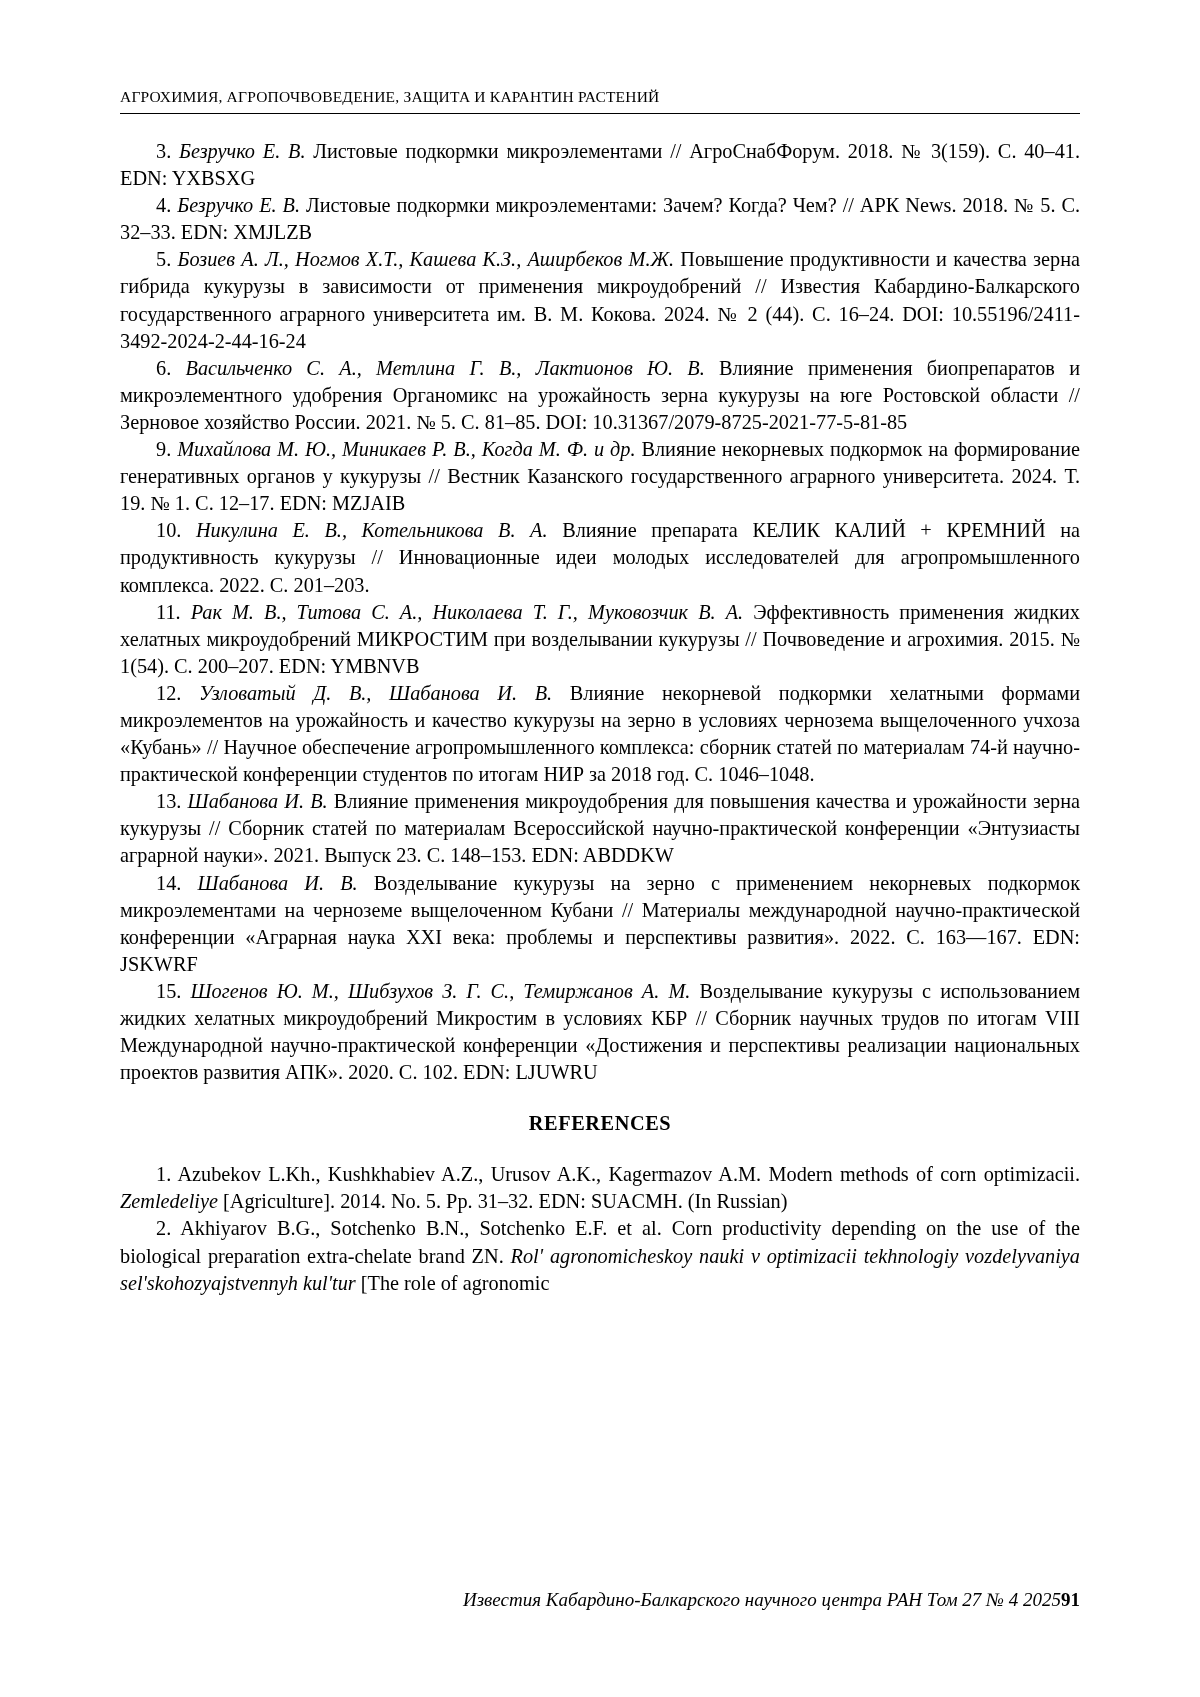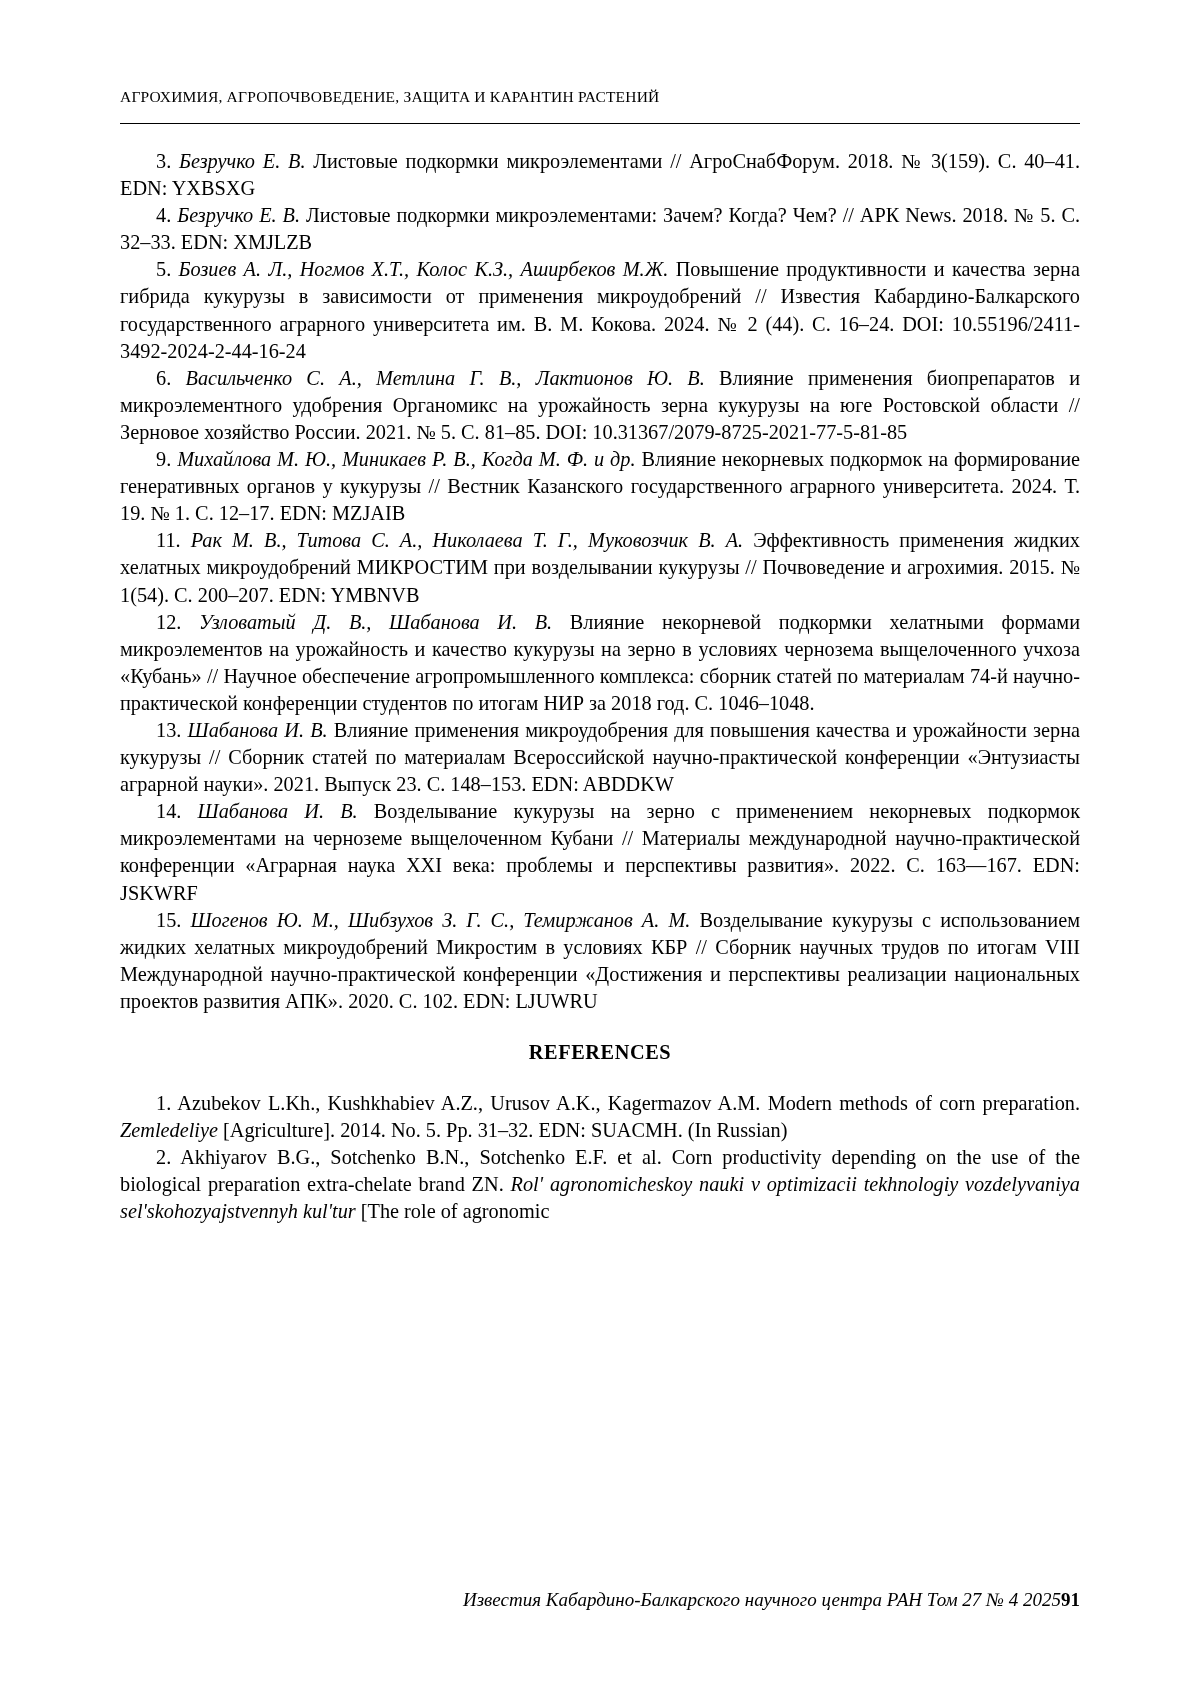--- a/index.html
+++ b/index.html
@@ -25,21 +25,21 @@
   .content {
     position: absolute;
     left: 120px;
     top: 88px;
     width: 960px;
   }
   .running-head {
     font-size: 15.5px;
     letter-spacing: 0.2px;
     text-transform: uppercase;
-    padding-bottom: 17px;
+    padding-bottom: 7px;
     border-bottom: 1.6px solid #000;
     white-space: nowrap;
   }
   .body-block {
     margin-top: 24px;
     font-size: 20.3px;
     line-height: 1.335;
     text-align: justify;
     text-justify: inter-word;
   }
@@ -86,46 +86,47 @@
   <div class="content">
 
     <div class="running-head">АГРОХИМИЯ, АГРОПОЧВОВЕДЕНИЕ, ЗАЩИТА И КАРАНТИН РАСТЕНИЙ</div>
 
     <div class="body-block">
 
       <p class="ref"><span>3.</span> <em>Безручко Е. В.</em><span> Листовые подкормки микроэлементами // АгроСнабФорум. 2018. № 3(159). С. 40–41. EDN: YXBSXG</span></p>
 
       <p class="ref"><span>4.</span> <em>Безручко Е. В.</em><span> Листовые подкормки микроэлементами: Зачем? Когда? Чем? // АРК News. 2018. № 5. С. 32–33. EDN: XMJLZB</span></p>
 
-      <p class="ref"><span>5.</span> <em>Бозиев А. Л., Ногмов Х.Т., Колос К.З., Аширбеков М.Ж.</em><span> Повышение продуктивности и качества зерна гибрида кукурузы в зависимости от применения микроудобрений // Известия Кабардино-Балкарского государственного аграрного университета им. В. М. Кокова. 2024. № 2 (44). С. 16–24. DOI: 10.55196/2411-3492-2024-2-44-16-24</span></p>
+      <p class="ref"><span>5.</span> <em>Бозиев А. Л., Ногмов Х.Т., Кашева К.З., Аширбеков М.Ж.</em><span> Повышение продуктивности и качества зерна гибрида кукурузы в зависимости от применения микроудобрений // Известия Кабардино-Балкарского государственного аграрного университета им. В. М. Кокова. 2024. № 2 (44). С. 16–24. DOI: 10.55196/2411-3492-2024-2-44-16-24</span></p>
 
       <p class="ref"><span>6.</span> <em>Васильченко С. А., Метлина Г. В., Лактионов Ю. В.</em><span> Влияние применения биопрепаратов и микроэлементного удобрения Органомикс на урожайность зерна кукурузы на юге Ростовской области // Зерновое хозяйство России. 2021. № 5. С. 81–85. DOI: 10.31367/2079-8725-2021-77-5-81-85</span></p>
 
 
 
       <p class="ref"><span>9.</span> <em>Михайлова М. Ю., Миникаев Р. В., Когда М. Ф. и др.</em><span> Влияние некорневых подкормок на формирование генеративных органов у кукурузы // Вестник Казанского государственного аграрного университета. 2024. Т. 19. № 1. С. 12–17. EDN: MZJAIB</span></p>
 
+      <p class="ref"><span>10.</span> <em>Никулина Е. В., Котельникова В. А.</em><span> Влияние препарата КЕЛИК КАЛИЙ + КРЕМНИЙ на продуктивность кукурузы // Инновационные идеи молодых исследователей для агропромышленного комплекса. 2022. С. 201–203.</span></p>
 
       <p class="ref"><span>11.</span> <em>Рак М. В., Титова С. А., Николаева Т. Г., Муковозчик В. А.</em><span> Эффективность применения жидких хелатных микроудобрений МИКРОСТИМ при возделывании кукурузы // Почвоведение и агрохимия. 2015. № 1(54). С. 200–207. EDN: YMBNVB</span></p>
 
       <p class="ref"><span>12.</span> <em>Узловатый Д. В., Шабанова И. В.</em><span> Влияние некорневой подкормки хелатными формами микроэлементов на урожайность и качество кукурузы на зерно в условиях чернозема выщелоченного учхоза «Кубань» // Научное обеспечение агропромышленного комплекса: сборник статей по материалам 74-й научно-практической конференции студентов по итогам НИР за 2018 год. С. 1046–1048.</span></p>
 
       <p class="ref"><span>13.</span> <em>Шабанова И. В.</em><span> Влияние применения микроудобрения для повышения качества и урожайности зерна кукурузы // Сборник статей по материалам Всероссийской научно-практической конференции «Энтузиасты аграрной науки». 2021. Выпуск 23. С. 148–153. EDN: ABDDKW</span></p>
 
       <p class="ref"><span>14.</span> <em>Шабанова И. В.</em><span> Возделывание кукурузы на зерно с применением некорневых подкормок микроэлементами на черноземе выщелоченном Кубани // Материалы международной научно-практической конференции «Аграрная наука XXI века: проблемы и перспективы развития». 2022. С. 163—167. EDN: JSKWRF</span></p>
 
       <p class="ref"><span>15.</span> <em>Шогенов Ю. М., Шибзухов З. Г. С., Темиржанов А. М.</em><span> Возделывание кукурузы с использованием жидких хелатных микроудобрений Микростим в условиях КБР // Сборник научных трудов по итогам VIII Международной научно-практической конференции «Достижения и перспективы реализации национальных проектов развития АПК». 2020. С. 102. EDN: LJUWRU</span></p>
 
     </div>
 
     <div class="refs-heading">REFERENCES</div>
 
     <div class="body-block" style="margin-top:0">
 
-      <p class="ref"><span>1.</span><span> Azubekov L.Kh., Kushkhabiev A.Z., Urusov A.K., Kagermazov A.M. Modern methods of corn preparation. </span><em>Zemledeliye</em><span> [Agriculture]. 2014. No. 5. Pp. 31–32. EDN: SUACMH. (In Russian)</span></p>
+      <p class="ref"><span>1.</span><span> Azubekov L.Kh., Kushkhabiev A.Z., Urusov A.K., Kagermazov A.M. Modern methods of corn optimizacii. </span><em>Zemledeliye</em><span> [Agriculture]. 2014. No. 5. Pp. 31–32. EDN: SUACMH. (In Russian)</span></p>
 
       <p class="ref"><span>2.</span><span> Akhiyarov B.G., Sotchenko B.N., Sotchenko E.F. et al. Corn productivity depending on the use of the biological preparation extra-chelate brand ZN. </span><em>Rol' agronomicheskoy nauki v optimizacii tekhnologiy vozdelyvaniya sel'skohozyajstvennyh kul'tur</em><span> [The role of agronomic</span></p>
 
     </div>
 
   </div>
 
   <div class="footer">
     <span class="footer-title">Известия Кабардино-Балкарского научного центра РАН   Том 27   № 4   2025</span>
     <span class="footer-page">91</span>

